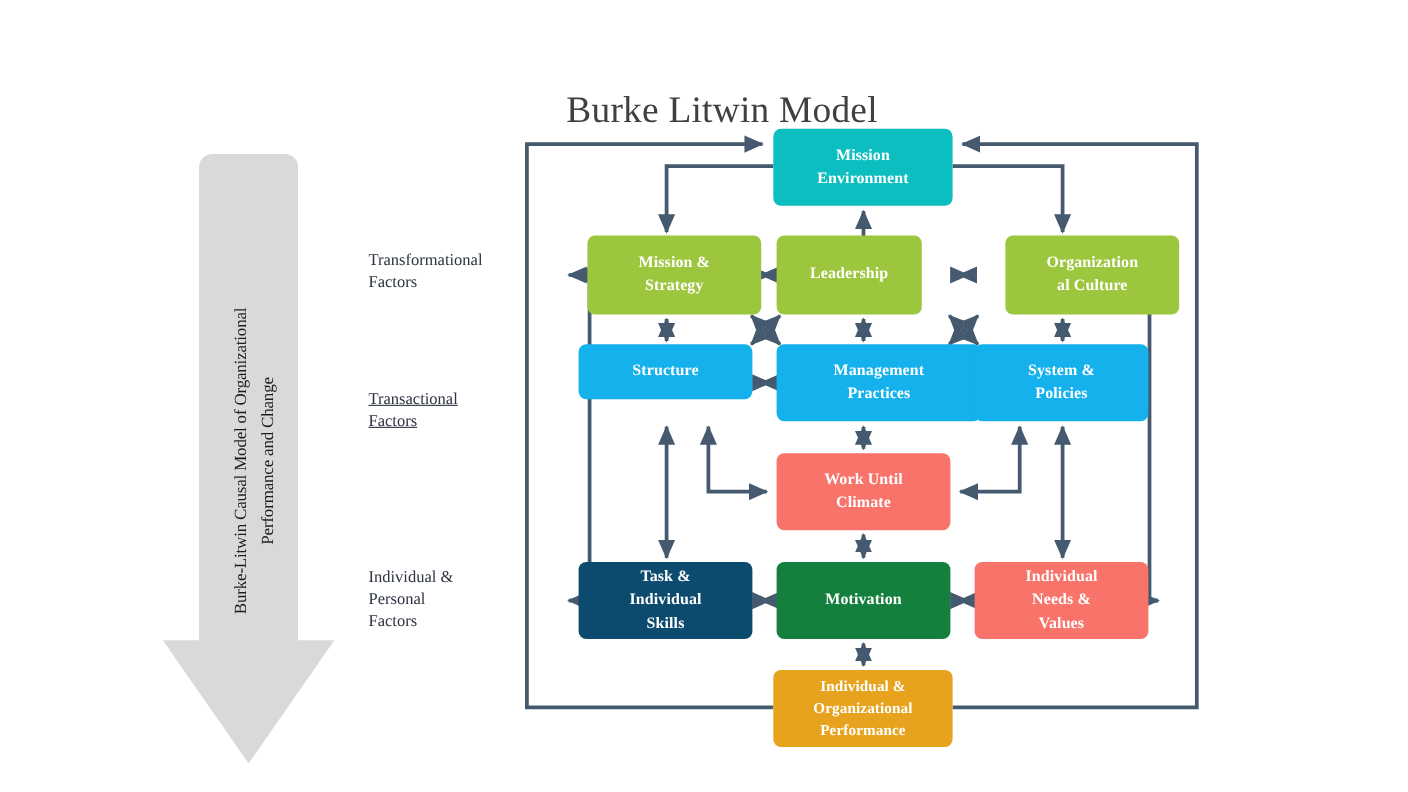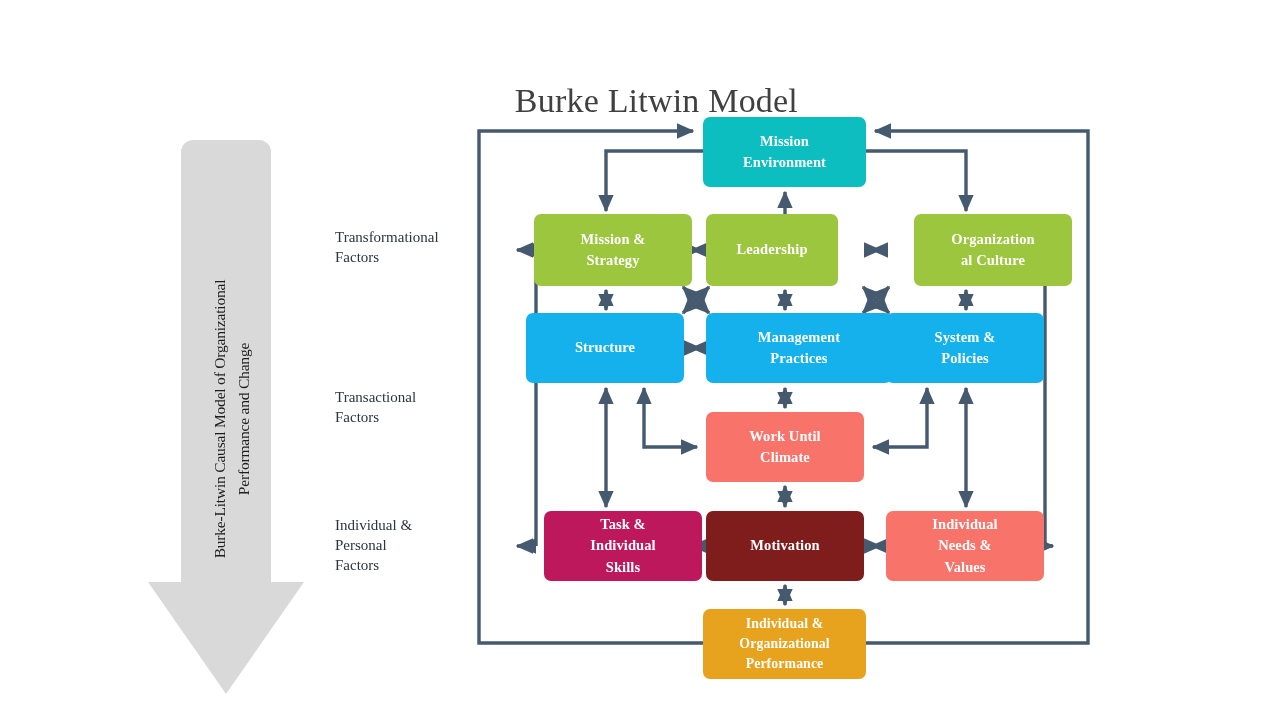--- a/index.html
+++ b/index.html
@@ -120,21 +120,21 @@
       <span>Burke-Litwin Causal Model of Organizational</span>
       <span>Performance and Change</span>
     </div>
   </div>
 
   <div class="cat-label" style="left:335px; top:227px; width:150px;">
     <span>Transformational</span>
     <span>Factors</span>
   </div>
 
-  <div class="cat-label" style="left:335px; top:387px; width:150px;">
+  <div class="cat-label" style="left:335px; top:353px; width:150px;text-decoration:underline;">
     <span>Transactional</span>
     <span>Factors</span>
   </div>
 
   <div class="cat-label" style="left:335px; top:515px; width:150px;">
     <span>Individual &amp;</span>
     <span>Personal</span>
     <span>Factors</span>
   </div>
 
@@ -231,21 +231,21 @@
     </div>
   </div>
 
   <div class="node" style="left:886px; top:214px; width:158px; height:72px; background:#9CC63D;margin-left:28px;">
     <div>
       <span>Organization</span>
       <span>al Culture</span>
     </div>
   </div>
 
-  <div class="node" style="left:526px; top:313px; width:158px; height:70px; background:#14B1EC;">
+  <div class="node" style="left:526px; top:313px; width:158px; height:50px; background:#14B1EC;">
     <div>
       <span>Structure</span>
     </div>
   </div>
 
   <div class="node" style="left:706px; top:313px; width:186px; height:70px; background:#14B1EC;">
     <div>
       <span>Management</span>
       <span>Practices</span>
     </div>
@@ -258,29 +258,29 @@
     </div>
   </div>
 
   <div class="node" style="left:706px; top:412px; width:158px; height:70px; background:#F8736A;">
     <div>
       <span>Work Until</span>
       <span>Climate</span>
     </div>
   </div>
 
-  <div class="node" style="left:544px; top:511px; width:158px; height:70px; background:#be185d;">
+  <div class="node" style="left:526px; top:511px; width:158px; height:70px; background:#0c4a6e;">
     <div>
       <span>Task &amp;</span>
       <span>Individual</span>
       <span>Skills</span>
     </div>
   </div>
 
-  <div class="node" style="left:706px; top:511px; width:158px; height:70px; background:#7f1d1d;">
+  <div class="node" style="left:706px; top:511px; width:158px; height:70px; background:#15803d;">
     <div>
       <span>Motivation</span>
     </div>
   </div>
 
   <div class="node" style="left:886px; top:511px; width:158px; height:70px; background:#F8736A;">
     <div>
       <span>Individual</span>
       <span>Needs &amp;</span>
       <span>Values</span>

